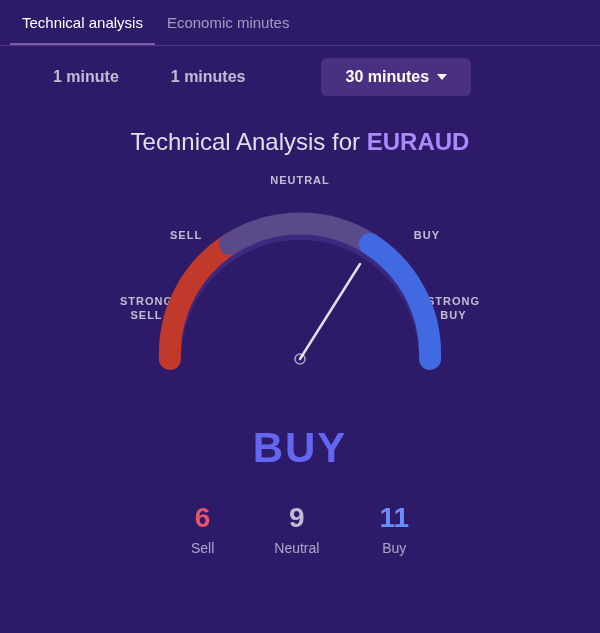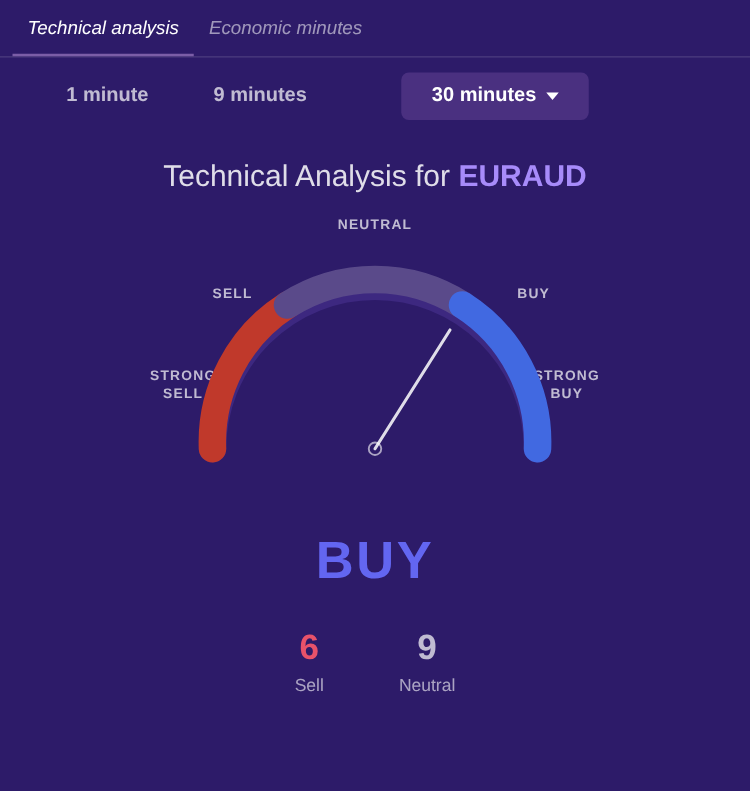--- a/index.html
+++ b/index.html
@@ -11,21 +11,20 @@
       font-family: 'Arial', sans-serif;
       overflow: hidden;
     }
 
     
     .nav-tabs {
       display: flex;
       align-items: center;
       padding: 0 10px;
       border-bottom: 1px solid rgba(255,255,255,0.15);
-      font-style: italic;
     }
 
     .nav-tab {
       padding: 14px 12px;
       font-size: 15px;
       color: rgba(255,255,255,0.55);
       cursor: pointer;
       position: relative;
     }
 
@@ -220,21 +219,21 @@
   <div class="nav-tab">
     <span>Economic minutes</span>
   </div>
 </nav>
 
 <div class="time-tabs">
   <button class="time-tab">
     <span>1 minute</span>
   </button>
   <button class="time-tab">
-    <span>9 minutes</span>
+    <span>1 minutes</span>
   </button>
   <button class="time-tab active">
     <span>30 minutes</span>
     <span class="dropdown-arrow"></span>
   </button>
 </div>
 
 <div class="main-content">
 
   <div class="title">
@@ -270,15 +269,19 @@
 
   <div class="stats-row">
     <div class="stat-item">
       <span class="stat-value sell">6</span>
       <span class="stat-label">Sell</span>
     </div>
     <div class="stat-item">
       <span class="stat-value neutral">9</span>
       <span class="stat-label">Neutral</span>
     </div>
+    <div class="stat-item">
+      <span class="stat-value buy">11</span>
+      <span class="stat-label">Buy</span>
+    </div>
   </div>
 
 </div>
 
 </body></html>

